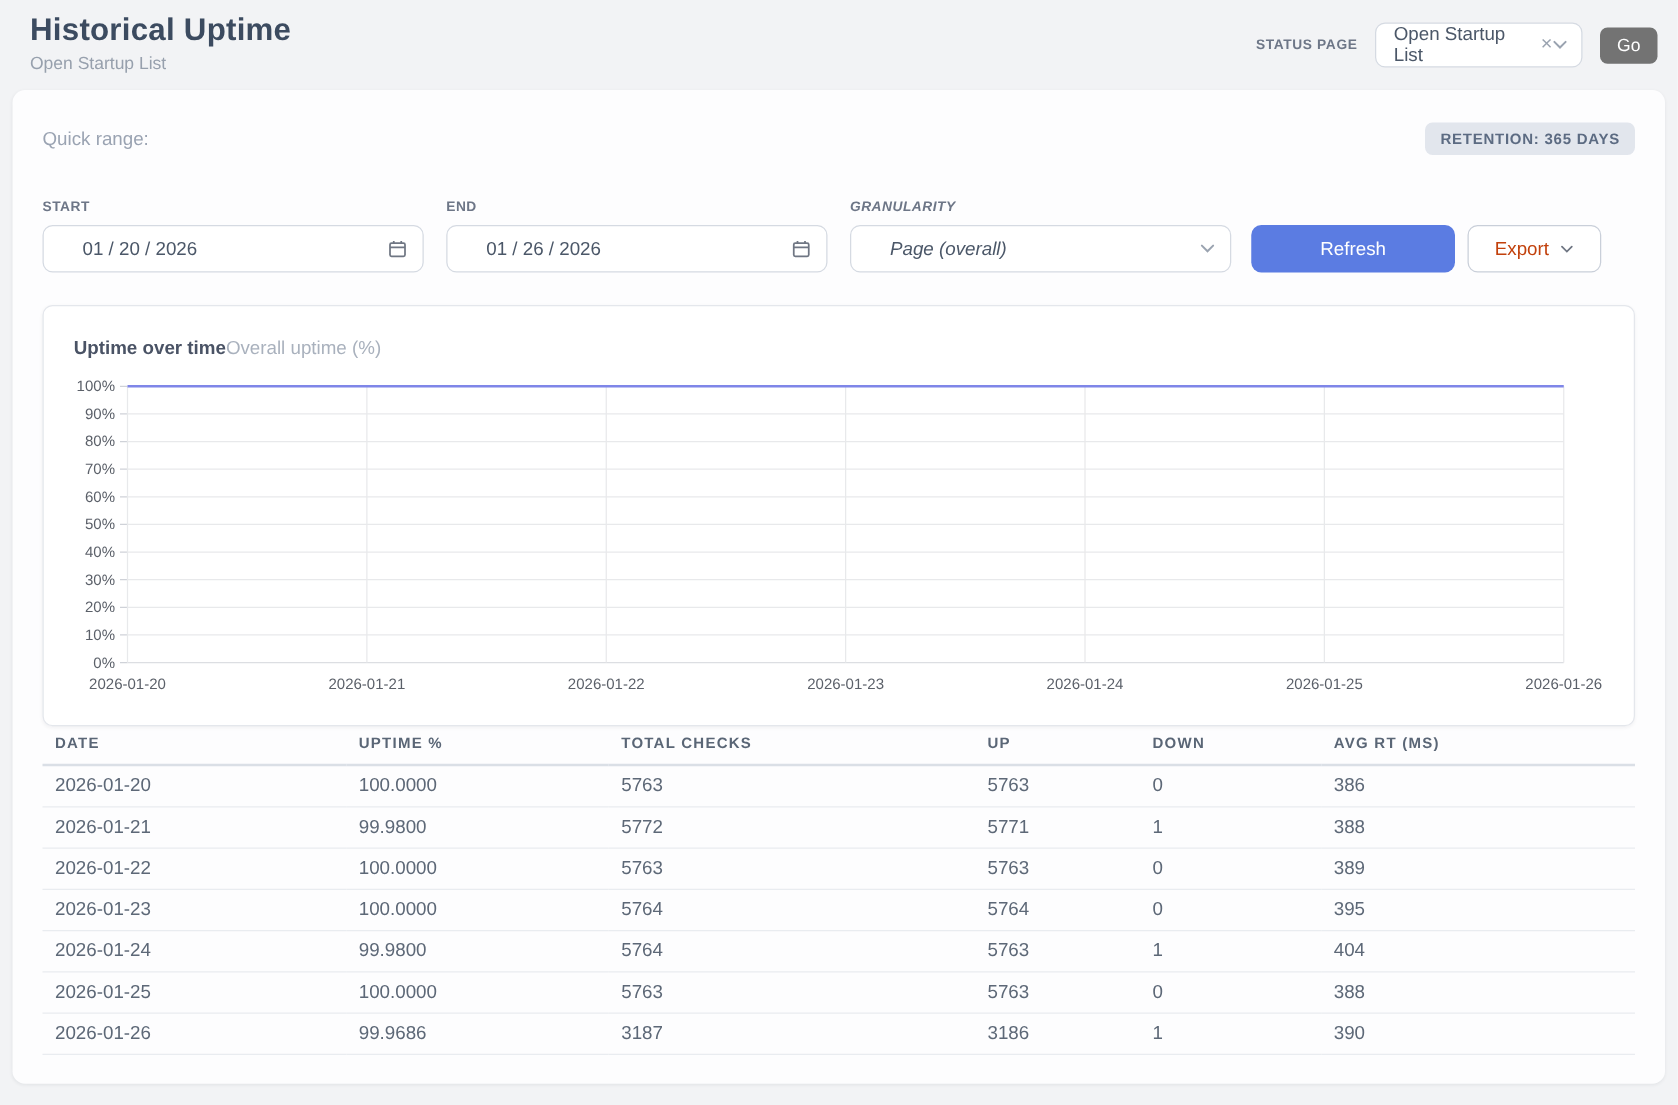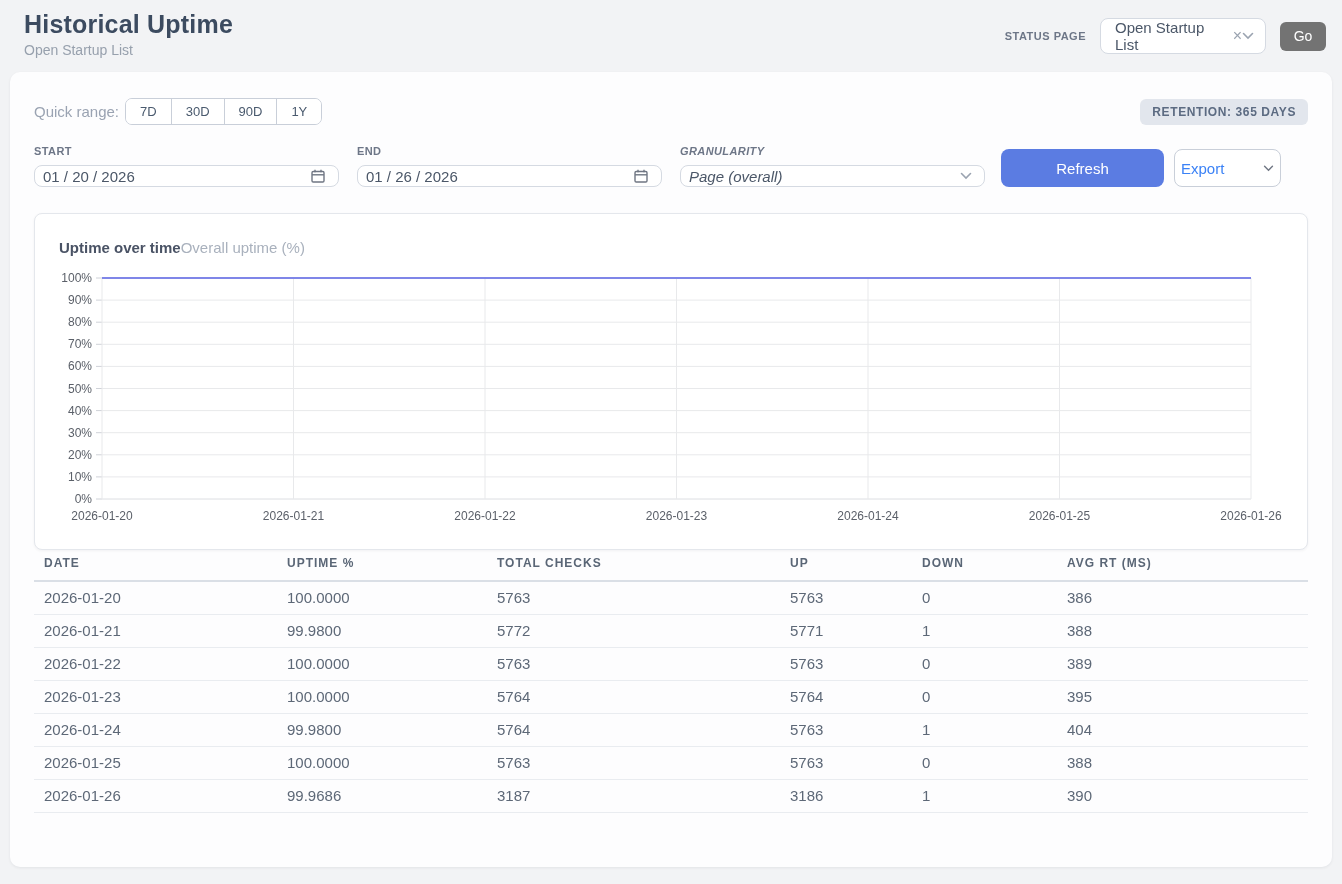--- a/index.html
+++ b/index.html
@@ -50,36 +50,36 @@
   .retention-badge {
     margin-left: auto; background: #e2e6ed; color: #5c6b82;
     font-size: 12px; font-weight: 700; letter-spacing: .6px;
     padding: 6px 12px; border-radius: 6px;
   }
   
   .row-filters { display: flex; align-items: flex-end; }
   .field { display: flex; flex-direction: column; }
   .field-label { font-size: 11px; font-weight: 700; color: #6d7687; letter-spacing: .4px; margin-bottom: 8px; }
   .input-box {
-    height: 22px; border: 1px solid #d5dae2; border-radius: 8px; background: #fff;
-    display: flex; align-items: center; padding: 0 12px 0 8px;
+    height: 38px; border: 1px solid #d5dae2; border-radius: 8px; background: #fff;
+    display: flex; align-items: center; padding: 0 12px 0 31px;
     font-size: 15px; color: #4b5768; cursor: pointer;
   }
-  .w-field { width: 305px; }
+  .w-field { width: 305px; margin-top: 16px; }
   .gap-lg { margin-right: 18px; }
   .gap-md { margin-right: 16px; font-style: italic; }
   .gap-sm { margin-right: 10px; }
   .refresh-btn {
     width: 163px; height: 38px; background: #5b7ce2; color: #fff; border: none;
     border-radius: 8px; font-size: 15px; font-family: inherit; cursor: pointer;
   }
   .export-btn {
     width: 107px; height: 38px; background: #fff; border: 1px solid #c9cfd9;
-    border-radius: 8px; font-size: 15px; color: #3b82f6; font-family: inherit;
-    display: flex; align-items: center; justify-content: space-between; gap: 9px; cursor: pointer;
+    border-radius: 8px; font-size: 15px; color: #c2410c; font-family: inherit;
+    display: flex; align-items: center; justify-content: center; gap: 9px; cursor: pointer;
   }
   
   .chart-card {
     position: relative; margin-top: 26px; height: 337px;
     border: 1px solid #e4e7ec; border-radius: 8px;
     box-shadow: 0 1px 3px rgba(16,24,40,.05); background: #fff;
   }
   .chart-head {
     position: absolute; top: 25px; left: 24px; right: 24px;
     display: flex; z-index: 2;
@@ -117,26 +117,20 @@
         </svg>
     </div>
     <button class="go-btn">Go</button>
   </div>
 </div>
 
 <div class="panel">
 
   <div class="row-quick">
     <span class="quick-label">Quick range:</span>
-    <div class="seg-group">
-        <button class="seg-btn">7D</button>
-        <button class="seg-btn">30D</button>
-        <button class="seg-btn">90D</button>
-        <button class="seg-btn">1Y</button>
-      </div>
     <span class="retention-badge">RETENTION: 365 DAYS</span>
   </div>
 
   <div class="row-filters">
     <div class="field w-field gap-lg">
       <span class="field-label">START</span>
       <div class="input-box">
         <span>01 / 20 / 2026</span>
         <svg class="chev" width="16" height="16" viewBox="0 0 16 16">
             <rect x="2" y="3.5" width="12" height="10.5" rx="1.2" fill="none" stroke="#6f7683" stroke-width="1.4"></rect>

